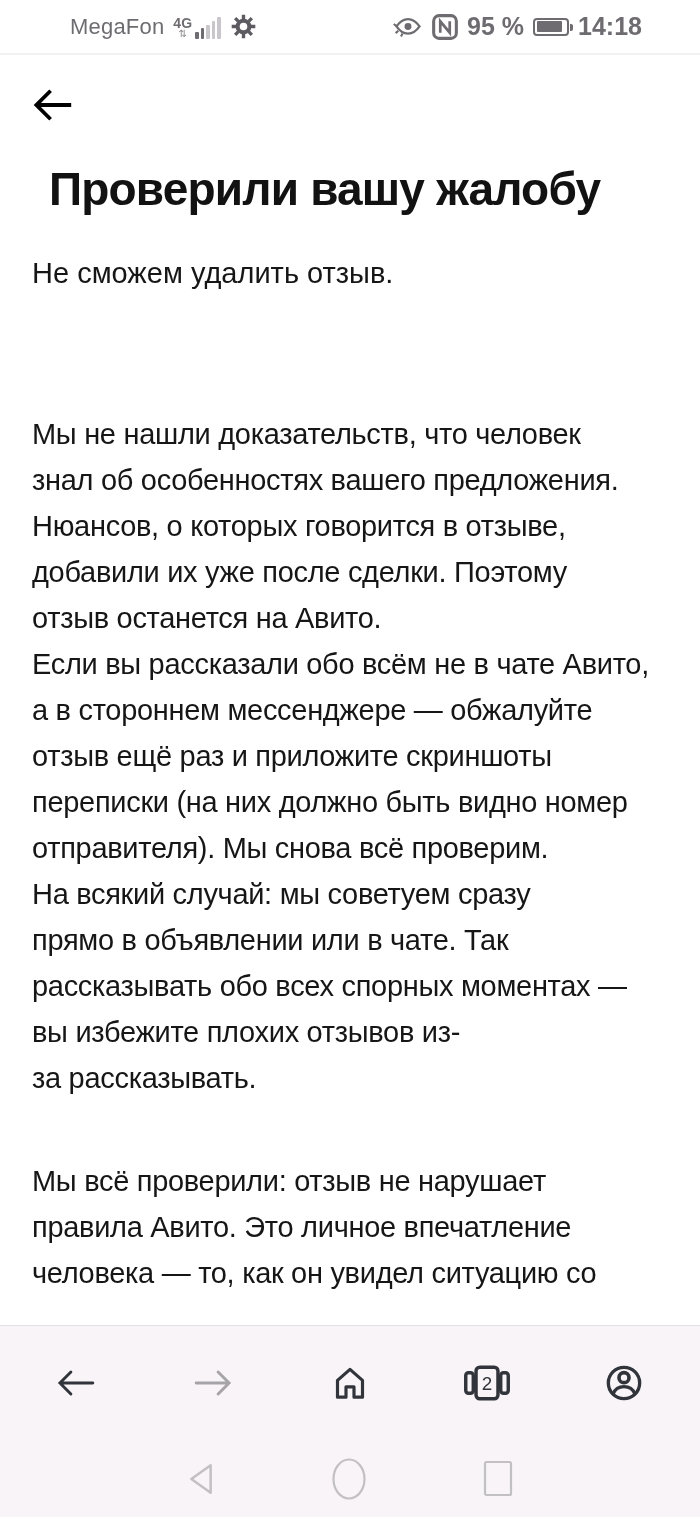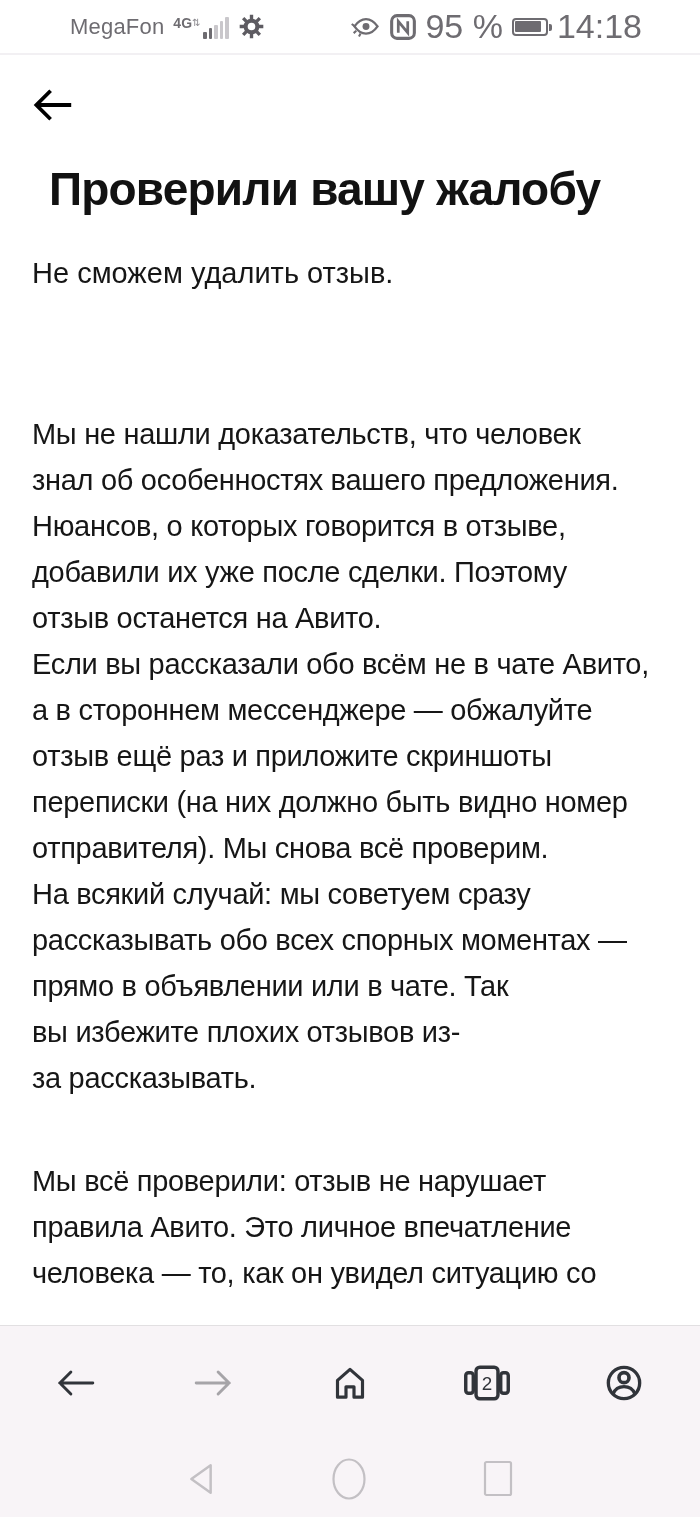--- a/index.html
+++ b/index.html
@@ -11,31 +11,31 @@
   .status-bar{
     position:absolute;top:0;left:0;right:0;height:55px;background:#ffffff;
     display:flex;align-items:center;justify-content:space-between;
     padding:0 58px 0 70px;box-sizing:border-box;color:#6e6c71;
     border-bottom:2px solid #f2f0f3;
     gap:36px;
   }
   .sb-group{display:flex;align-items:center;gap:9px;}
   .sb-carrier{font-size:22px;letter-spacing:0.2px;}
   .net-cluster{display:flex;align-items:flex-start;gap:3px;}
-  .net-badge{display:flex;flex-direction:row;align-items:center;line-height:1;margin-top:2px;}
+  .net-badge{display:flex;flex-direction:column;align-items:center;line-height:1;margin-top:2px;}
   .net-4g{font-size:14px;font-weight:bold;}
   .net-arrows{font-size:10px;line-height:8px;color:#8a888d;}
   .sig-bars{display:flex;align-items:flex-end;gap:2px;height:22px;margin-top:3px;}
   .sig-bars span{width:3.5px;border-radius:1px;background:#c9c7cb;display:block;}
   .sig-bars span:nth-child(1){height:7px;background:#6e6c71;}
   .sig-bars span:nth-child(2){height:11px;background:#6e6c71;}
   .sig-bars span:nth-child(3){height:14px;}
   .sig-bars span:nth-child(4){height:18px;}
   .sig-bars span:nth-child(5){height:22px;}
-  .sb-text{font-size:34px;}
+  .sb-text{font-size:25px;font-weight:bold;}
   .battery{position:relative;width:36px;height:18px;border:2px solid #6e6c71;border-radius:4px;display:flex;align-items:center;padding:1.5px;box-sizing:border-box;}
   .battery .fill{height:100%;width:88%;background:#6e6c71;border-radius:1px;}
   .battery .nub{position:absolute;right:-6px;top:4px;width:3px;height:7px;background:#6e6c71;border-radius:0 2px 2px 0;}
   
   .content{position:absolute;top:55px;left:0;right:0;bottom:192px;padding:0 32px;overflow:hidden;background:#fff;}
   .page-back{margin-top:31px;width:42px;height:38px;display:block;cursor:pointer;background:none;border:0;padding:0;}
   .page-title{margin:38px 0 0 17px;font-size:46px;line-height:54px;font-weight:600;letter-spacing:-0.8px;color:#121212;}
   .page-subtitle{margin:37px 0 0 0;font-size:29px;line-height:40px;color:#161616;}
   .body-block{margin:118px 0 0 0;}
   .footer-block{margin:57px 0 0 0;}
@@ -120,22 +120,22 @@
       <div class="tline">знал об особенностях вашего предложения.</div>
       <div class="tline">Нюансов, о которых говорится в отзыве,</div>
       <div class="tline">добавили их уже после сделки. Поэтому</div>
       <div class="tline">отзыв останется на Авито.</div>
       <div class="tline">Если вы рассказали обо всём не в чате Авито,</div>
       <div class="tline">а в стороннем мессенджере — обжалуйте</div>
       <div class="tline">отзыв ещё раз и приложите скриншоты</div>
       <div class="tline">переписки (на них должно быть видно номер</div>
       <div class="tline">отправителя). Мы снова всё проверим.</div>
       <div class="tline">На всякий случай: мы советуем сразу</div>
+      <div class="tline">прямо в объявлении или в чате. Так</div>
       <div class="tline">рассказывать обо всех спорных моментах —</div>
-      <div class="tline">прямо в объявлении или в чате. Так</div>
       <div class="tline">вы избежите плохих отзывов из-</div>
       <div class="tline">за рассказывать.</div>
     </div>
 
     <div class="footer-block">
       <div class="tline">Мы всё проверили: отзыв не нарушает</div>
       <div class="tline">правила Авито. Это личное впечатление</div>
       <div class="tline">человека — то, как он увидел ситуацию со</div>
     </div>
   </div>

